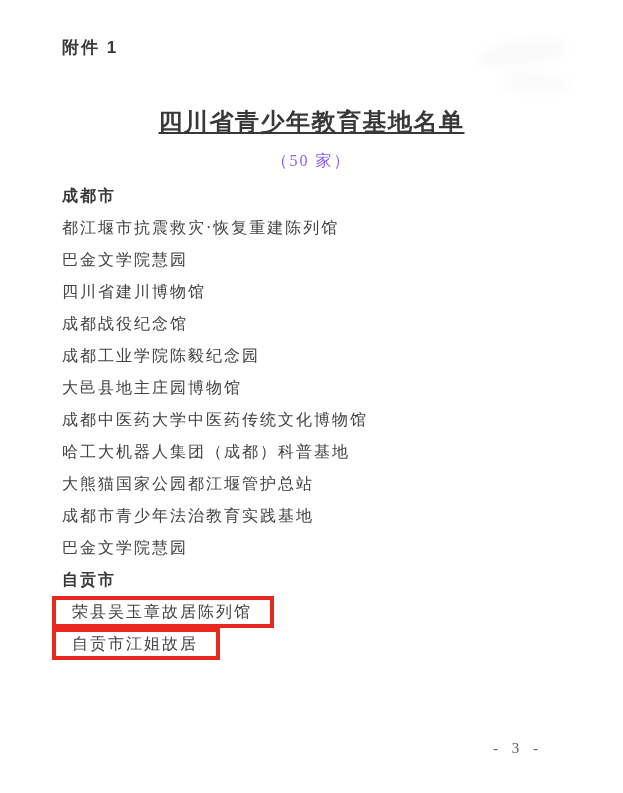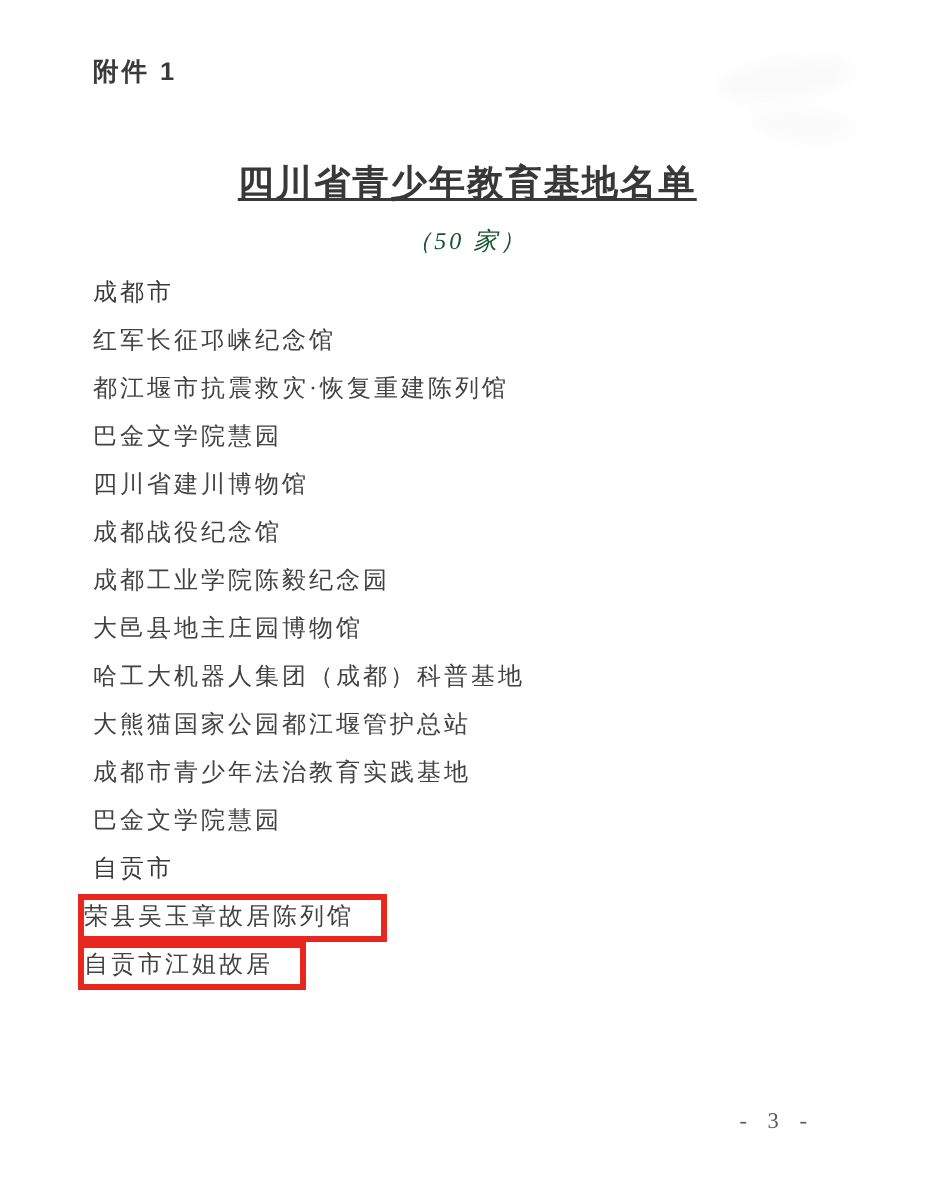--- a/index.html
+++ b/index.html
@@ -40,48 +40,47 @@
     text-decoration: underline;
   }
   .doc-subtitle {
     position: absolute;
     left: 0;
     right: 0;
     top: 151px;
     text-align: center;
     font-size: 16px;
     letter-spacing: 2px;
-    color: #14532d;
-    font-style: italic;
+    color: #8b5cf6;
   }
   .base-list {
     position: absolute;
     left: 62px;
     top: 180px;
   }
   .line {
     height: 32px;
     line-height: 32px;
     font-size: 16px;
     letter-spacing: 2px;
     white-space: nowrap;
     color: #424242;
   }
   .city {
     font-family: "Liberation Sans", "DejaVu Sans", sans-serif;
-    font-weight: normal;
+    font-weight: bold;
     color: #393939;
   }
   .highlight {
     display: inline-block;
     box-sizing: border-box;
     height: 32px;
     line-height: 23px;
     border: 4px solid var(--highlight-red);
-    padding: 0 18px 0 0;
+    padding: 0 18px 0 16px;
     margin-left: -10px;
     vertical-align: top;
   }
   .page-number {
     position: absolute;
     top: 740px;
     right: 80px;
     font-size: 15px;
     letter-spacing: 5px;
     color: #5a5a5a;
@@ -116,27 +115,27 @@
   <div class="attachment-label">附件 1</div>
 
   <div class="doc-title">四川省青少年教育基地名单</div>
 
   <div class="doc-subtitle">（50 家）</div>
 
   <div class="base-list">
 
     <div class="line city">成都市</div>
 
-    <div class="line">红军长征邛崃纪念馆</div>
     <div class="line">都江堰市抗震救灾·恢复重建陈列馆</div>
     <div class="line">巴金文学院慧园</div>
     <div class="line">四川省建川博物馆</div>
     <div class="line">成都战役纪念馆</div>
     <div class="line">成都工业学院陈毅纪念园</div>
     <div class="line">大邑县地主庄园博物馆</div>
+    <div class="line">成都中医药大学中医药传统文化博物馆</div>
     <div class="line">哈工大机器人集团（成都）科普基地</div>
     <div class="line">大熊猫国家公园都江堰管护总站</div>
     <div class="line">成都市青少年法治教育实践基地</div>
     <div class="line">巴金文学院慧园</div>
 
     <div class="line city">自贡市</div>
 
     <div class="line">
       <span class="highlight">
         <span>荣县吴玉章故居陈列馆</span>

